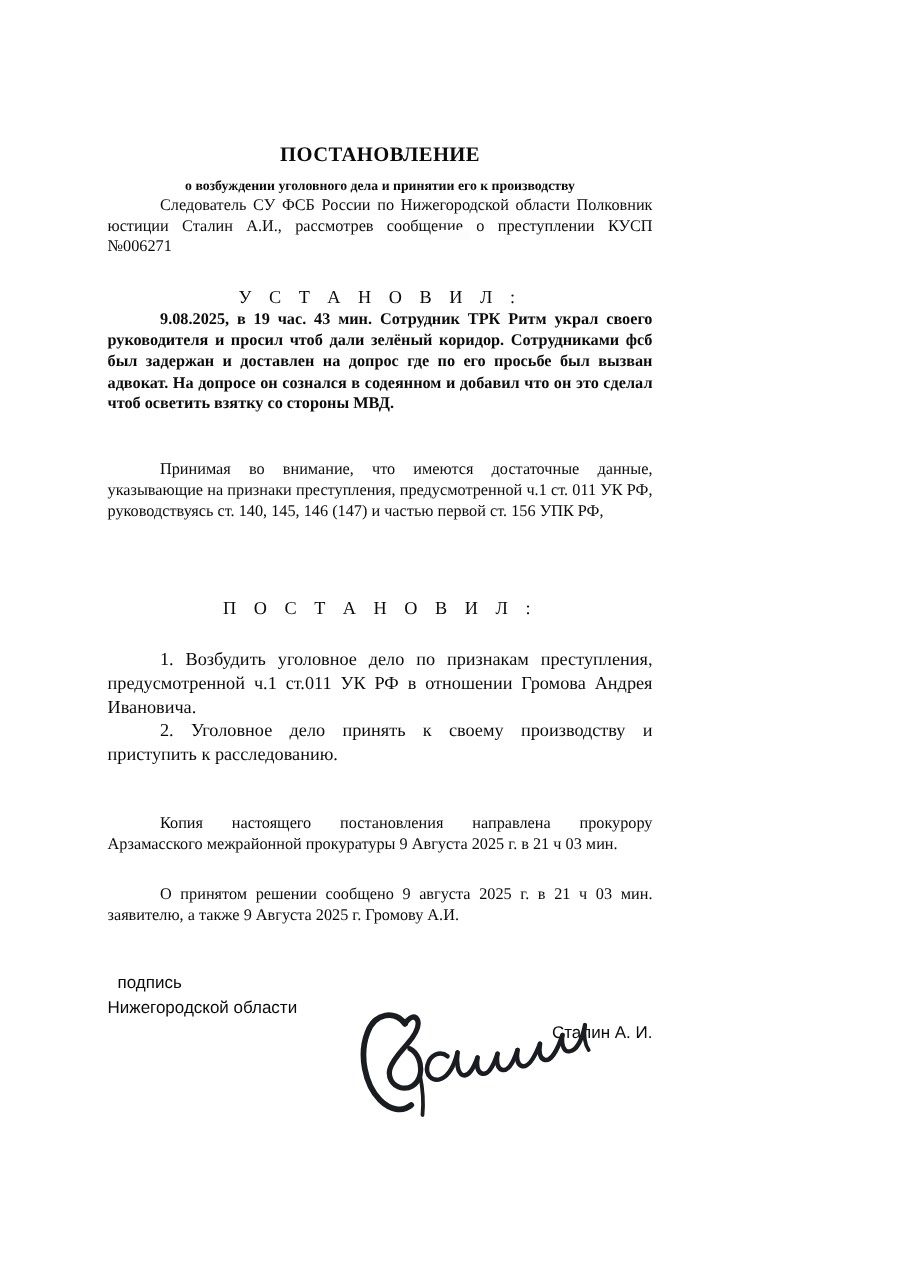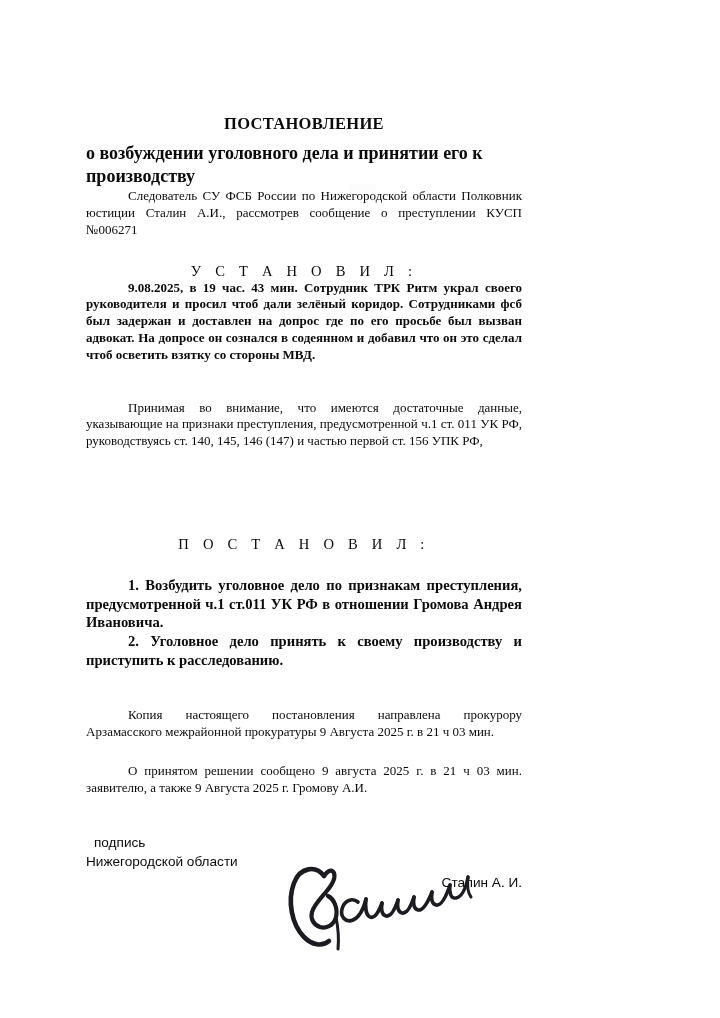--- a/index.html
+++ b/index.html
@@ -27,22 +27,23 @@
   .doc-title {
     text-align: center;
     font-weight: bold;
     font-size: 16.5px;
     letter-spacing: 0.3px;
     margin: 0;
     padding-top: 114px;
     line-height: 1.25;
   }
   .doc-subtitle {
+    text-align: center;
     font-weight: bold;
-    font-size: 18px;
+    font-size: 11px;
     margin: 0;
     padding-top: 7px;
     line-height: 1.3;
   }
   .meta-row {
     display: flex;
     justify-content: space-between;
     align-items: baseline;
     font-size: 14.6px;
     margin-top: 39px;
@@ -65,29 +66,28 @@
   .par-gap-lg { margin-top: 26px; }
   .par-gap-md { margin-top: 18px; font-weight: bold; }
 
   .center-heading {
     text-align: center;
     font-size: 14.6px;
     letter-spacing: 5.2px;
     margin: 0;
   }
   .heading-ustanovil { margin-top: 24px; }
-  .heading-postanovil { margin-top: 86px; }
+  .heading-postanovil { margin-top: 62px; }
 
   .list-item {
     font-size: 14.6px;
     line-height: 1.29;
     text-align: justify;
     text-indent: 42px;
     margin: 0;
-    font-weight: bold;
   }
 
   .sig-block {
     margin-top: 36px;
     position: relative;
     font-family: "Liberation Sans", "DejaVu Sans", sans-serif;
     font-size: 13.6px;
     line-height: 1.42;
   }
   .sig-line {

